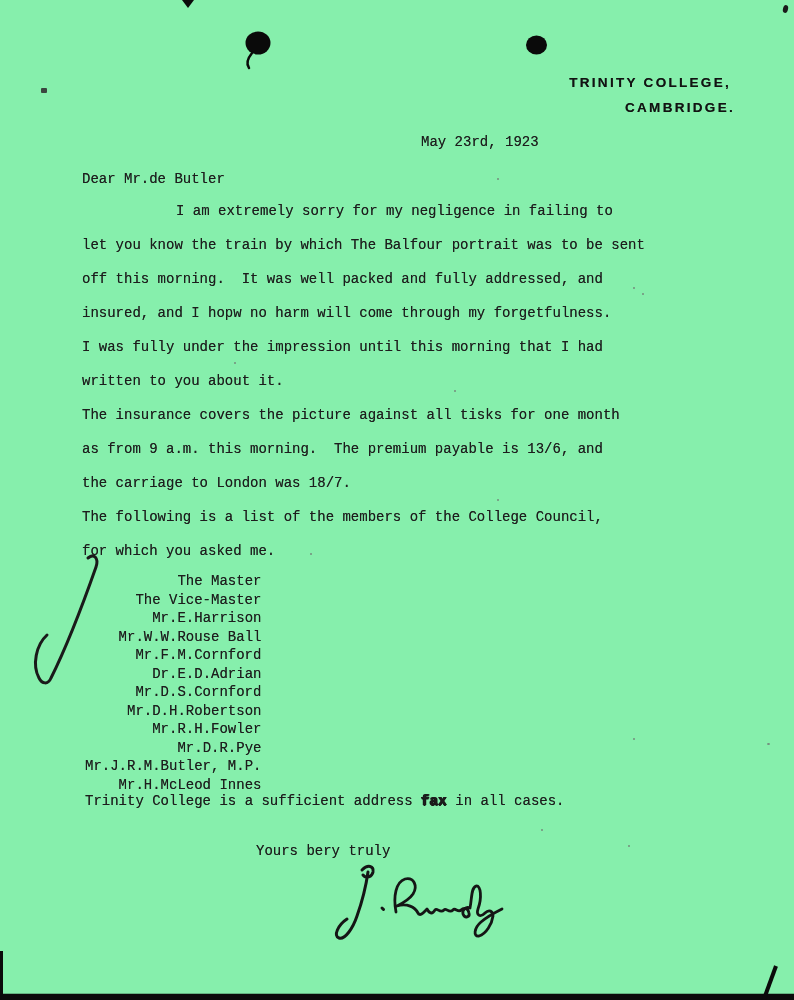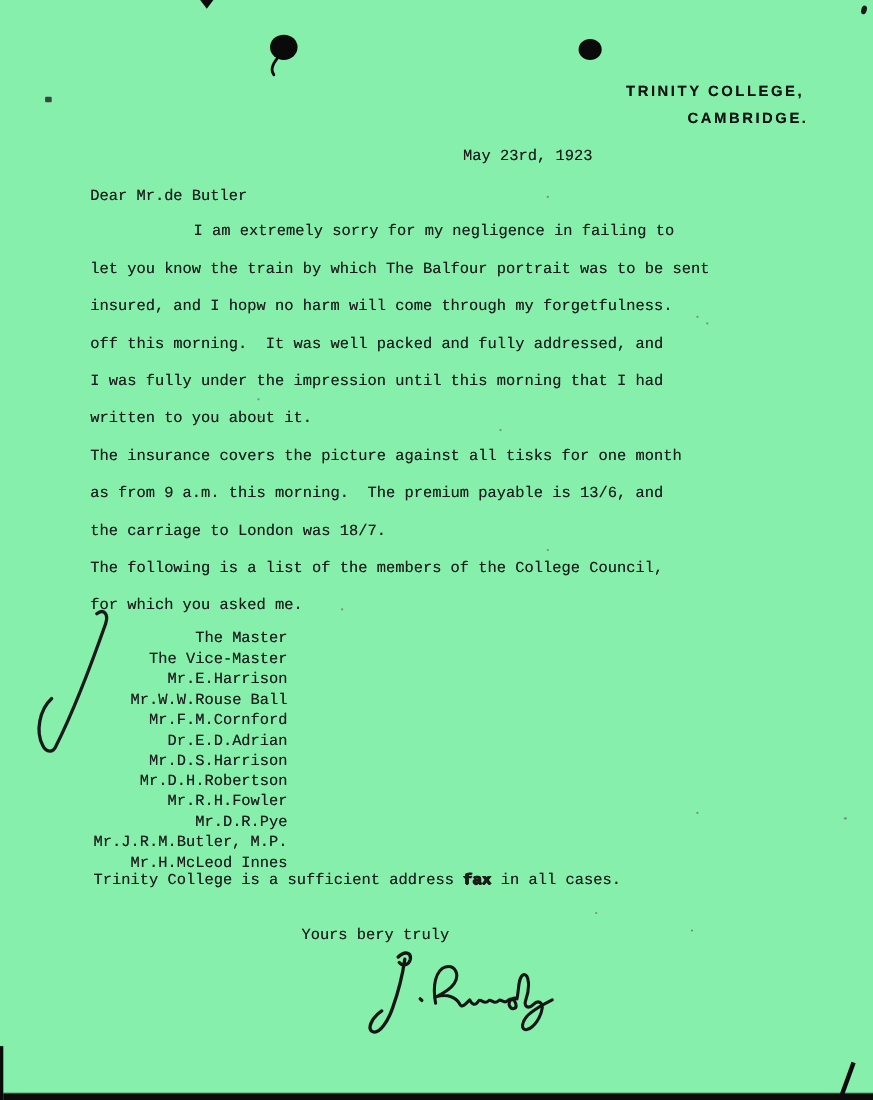--- a/index.html
+++ b/index.html
@@ -27,21 +27,21 @@
   .body-block{position:absolute;left:82px;top:194px;width:640px;}
   .body-block .line{height:34px;line-height:34px;}
   .body-block .indent{padding-left:94px;}
   .council{position:absolute;left:85px;top:572px;}
   .council .line{height:18.5px;line-height:18.5px;text-align:right;}
   .address-note{position:absolute;left:85px;top:792px;line-height:18px;}
   .overstrike{
     font-weight:700;letter-spacing:.2px;
     text-shadow:.8px 0 #161616,-.8px 0 #161616,0 .7px #161616;
   }
-  .closing{position:absolute;left:274px;top:842px;line-height:18px;}
+  .closing{position:absolute;left:256px;top:842px;line-height:18px;}
   .sig-svg{position:absolute;left:330px;top:862px;}
   .check-svg{position:absolute;left:26px;top:549px;}
   .hole-svg{position:absolute;}
   .hole-left{left:240px;top:26px;}
   .hole-right{left:524px;top:33px;}
   .wedge{
     position:absolute;left:182px;top:0;width:0;height:0;
     border-left:6px solid transparent;border-right:6px solid transparent;
     border-top:8px solid #0a0a0a;
   }
@@ -96,43 +96,43 @@
     <div class="lh-line2">CAMBRIDGE.</div>
   </div>
 
   <div class="tw dateline">May 23rd, 1923</div>
 
   <div class="tw salutation">Dear Mr.de Butler</div>
 
   <div class="body-block">
       <div class="tw line indent">I am extremely sorry for my negligence in failing to</div>
       <div class="tw line">let you know the train by which The Balfour portrait was to be sent</div>
+      <div class="tw line">off this morning.  It was well packed and fully addressed, and</div>
       <div class="tw line">insured, and I hopw no harm will come through my forgetfulness.</div>
-      <div class="tw line">off this morning.  It was well packed and fully addressed, and</div>
       <div class="tw line">I was fully under the impression until this morning that I had</div>
       <div class="tw line">written to you about it.</div>
       <div class="tw line">The insurance covers the picture against all tisks for one month</div>
       <div class="tw line">as from 9 a.m. this morning.  The premium payable is 13/6, and</div>
       <div class="tw line">the carriage to London was 18/7.</div>
       <div class="tw line">The following is a list of the members of the College Council,</div>
       <div class="tw line">for which you asked me.</div>
     </div>
 
   <svg class="check-svg" width="84" height="142" viewBox="0 0 84 142">
     <path d="M 21,86 C 10,96 6,116 13,129 C 16,135 22,136 25,129 C 38,103 57,55 70,18 C 73,9 68,4 62,9" stroke="#1a1a1a" stroke-width="3" fill="none" stroke-linecap="round"></path>
   </svg>
 
   <div class="council">
       <div class="tw line">The Master</div>
       <div class="tw line">The Vice-Master</div>
       <div class="tw line">Mr.E.Harrison</div>
       <div class="tw line">Mr.W.W.Rouse Ball</div>
       <div class="tw line">Mr.F.M.Cornford</div>
       <div class="tw line">Dr.E.D.Adrian</div>
-      <div class="tw line">Mr.D.S.Harrison</div>
+      <div class="tw line">Mr.D.S.Cornford</div>
       <div class="tw line">Mr.D.H.Robertson</div>
       <div class="tw line">Mr.R.H.Fowler</div>
       <div class="tw line">Mr.D.R.Pye</div>
       <div class="tw line">Mr.J.R.M.Butler, M.P.</div>
       <div class="tw line">Mr.H.McLeod Innes</div>
     </div>
 
   <div class="tw address-note"><span>Trinity College is a sufficient address </span><span class="overstrike">fax</span><span> in all cases.</span></div>
 
   <div class="tw closing">Yours bery truly</div>

